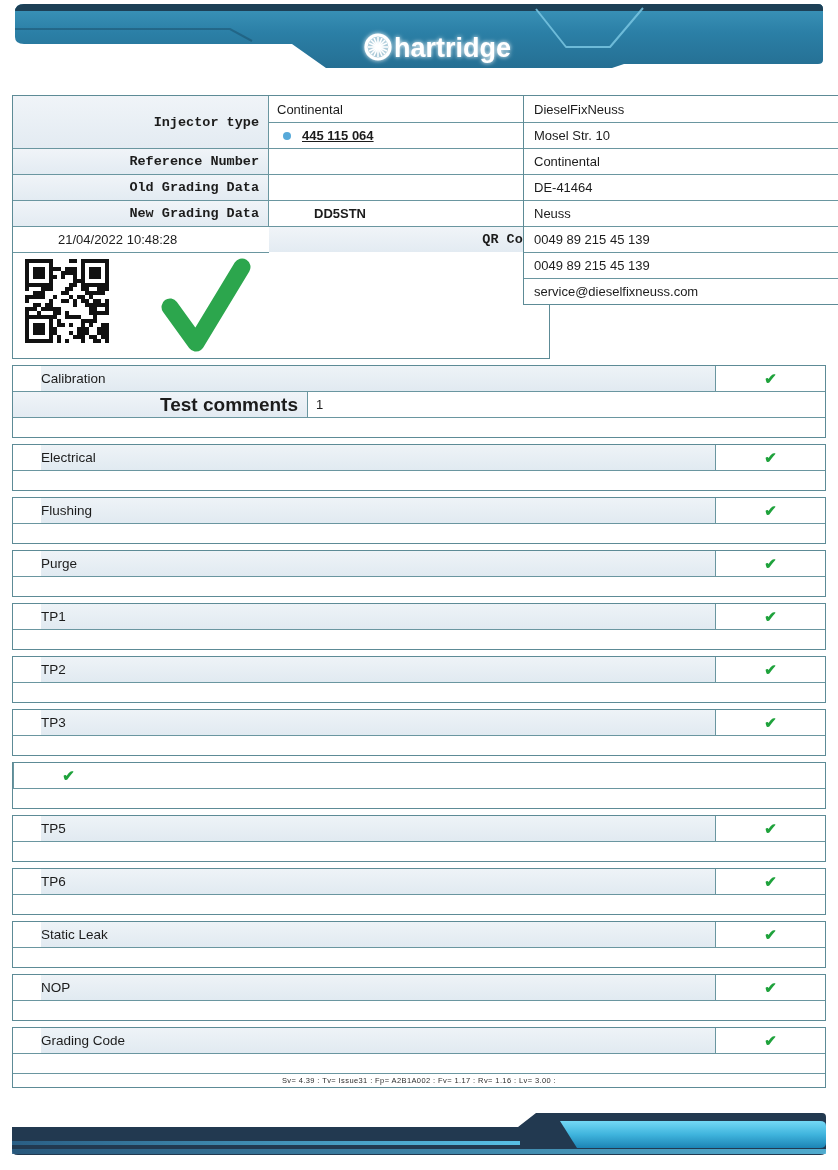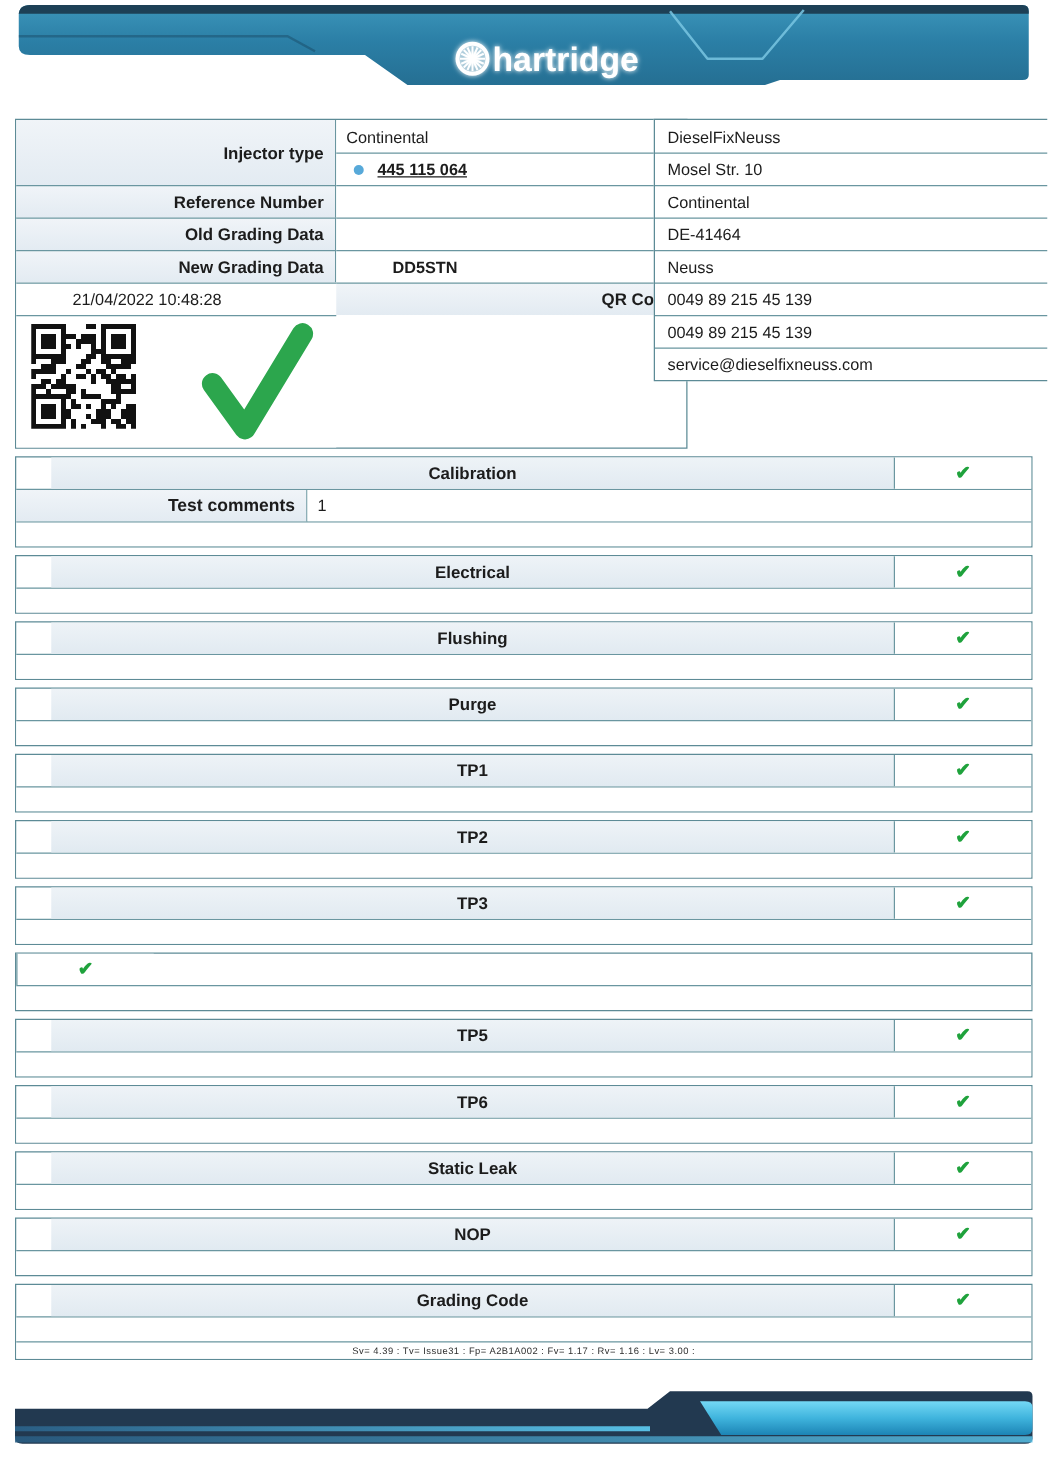--- a/index.html
+++ b/index.html
@@ -8,48 +8,48 @@
   svg{display:block;}
 
   
   .info{position:absolute;left:12px;top:95px;width:814px;}
   .info-left{position:absolute;left:0;top:0;width:538px;box-sizing:border-box;
              border:1px solid #5d8b96;display:grid;
              grid-template-columns:256px 1fr;
              grid-template-rows:26px 26px 26px 26px 26px 26px 106px;}
   .cell{box-sizing:border-box;display:flex;align-items:center;font-size:13px;background:#fff;}
   .lbl{background:linear-gradient(180deg,#f0f4f8,#e3ebf2);justify-content:flex-end;
-       padding-right:9px;font-weight:bold;font-size:13.5px;border-right:1px solid #6a96a0;}
+       padding-right:9px;font-weight:bold;font-size:13.5px;border-right:1px solid #6a96a0;font-family:Liberation Mono, monospace;}
   .val{padding-left:8px;}
   .bt{border-top:1px solid #6a96a0;padding-left:45px;}
   .lbl-injector{grid-row:1/3;grid-column:1;}
   .lbl-top{align-items:flex-start;padding-top:5px;}
   .bullet{display:inline-block;width:8px;height:8px;border-radius:50%;
           background:#57a9d9;margin:0 11px 0 14px;flex:0 0 auto;}
   .bold{font-weight:bold;}
   .qr-cell{position:relative;}
   .qr-svg{position:absolute;left:12px;top:6px;}
   .big-check{position:absolute;left:148px;top:2px;}
   .info-right{position:absolute;left:511px;top:0;width:327px;box-sizing:border-box;
               border:1px solid #5d8b96;background:#fff;}
   .ir-row{box-sizing:border-box;height:26px;display:flex;align-items:center;
           padding-left:10px;font-size:13px;background:#fff;}
 
   
   .sections{position:absolute;left:12px;top:365px;width:814px;}
   .sec-block{box-sizing:border-box;border:1px solid #5d8b96;margin-bottom:6px;background:#fff;}
   .sec-header{display:flex;}
-  .sec-title{flex:1;height:25px;line-height:25px;text-align:center;font-weight:bold;
+  .sec-title{flex:1;height:25px;line-height:25px;font-weight:normal;
              font-size:13.5px;background:linear-gradient(180deg,#eef3f7,#e1eaf1);margin-left:28px;}
   .sec-check{width:109px;height:25px;border-left:1px solid #6a96a0;background:#fff;
              display:flex;align-items:center;justify-content:center;}
   .check{color:#1fa23c;font-size:15px;font-weight:bold;line-height:1;}
   .sec-comment{display:flex;border-top:1px solid #6a96a0;}
-  .sec-comment-label{width:233px;height:25px;line-height:25px;box-sizing:border-box;
-                     text-align:right;padding-right:9px;font-weight:bold;font-size:14px;
+  .sec-comment-label{width:295px;height:25px;line-height:25px;box-sizing:border-box;
+                     text-align:right;padding-right:9px;font-weight:bold;font-size:19px;
                      background:linear-gradient(180deg,#f0f4f8,#e3ebf2);
                      border-right:1px solid #6a96a0;}
   .sec-comment-value{flex:1;height:25px;line-height:25px;padding-left:8px;font-size:13px;background:#fff;}
   .sec-empty{height:19px;border-top:1px solid #6a96a0;background:#fff;}
   .sec-note{height:13px;border-top:1px solid #6a96a0;background:#fff;text-align:center;
             font-size:7.5px;line-height:13px;color:#2e2e2e;letter-spacing:.4px;}
 
   
   .hdr{position:absolute;left:0;top:0;}
   .ftr{position:absolute;left:0;top:1105px;}

